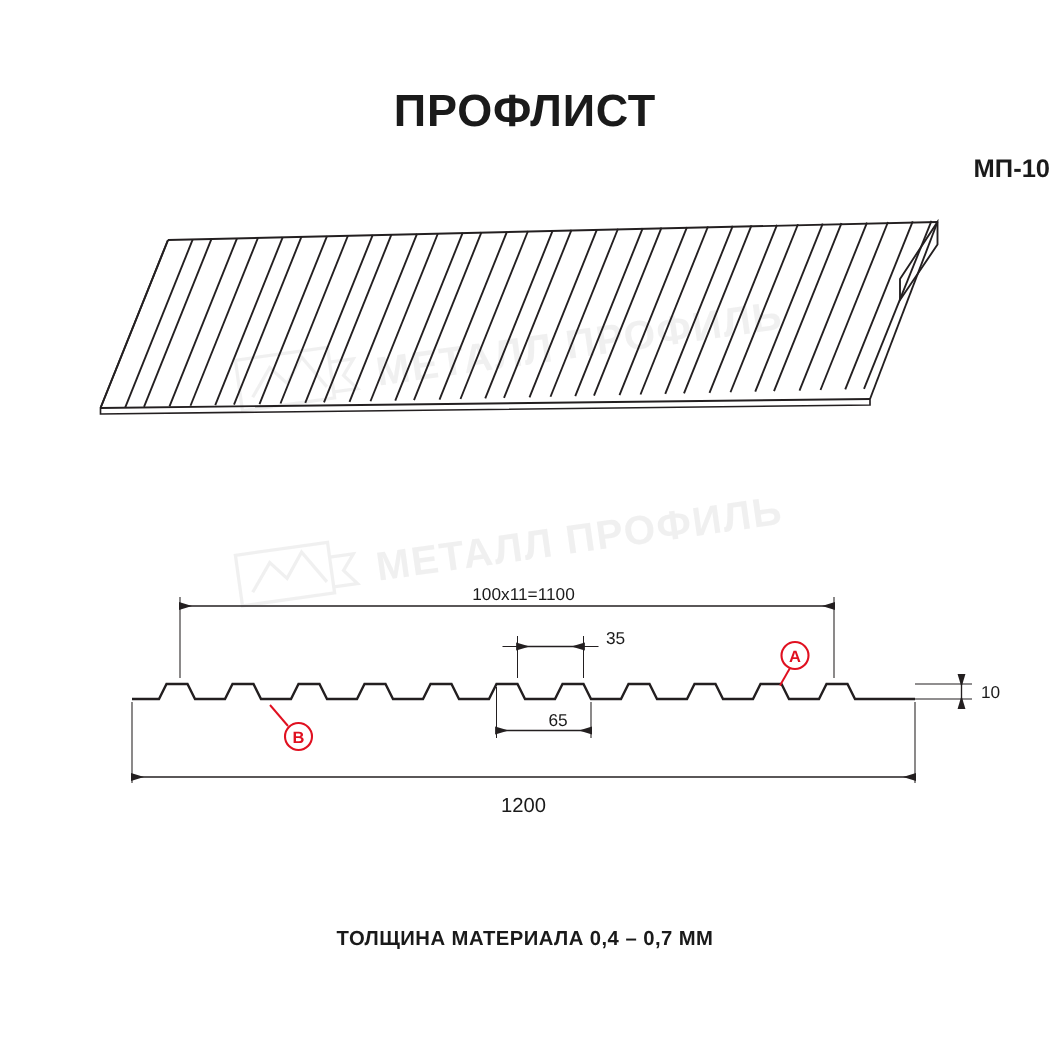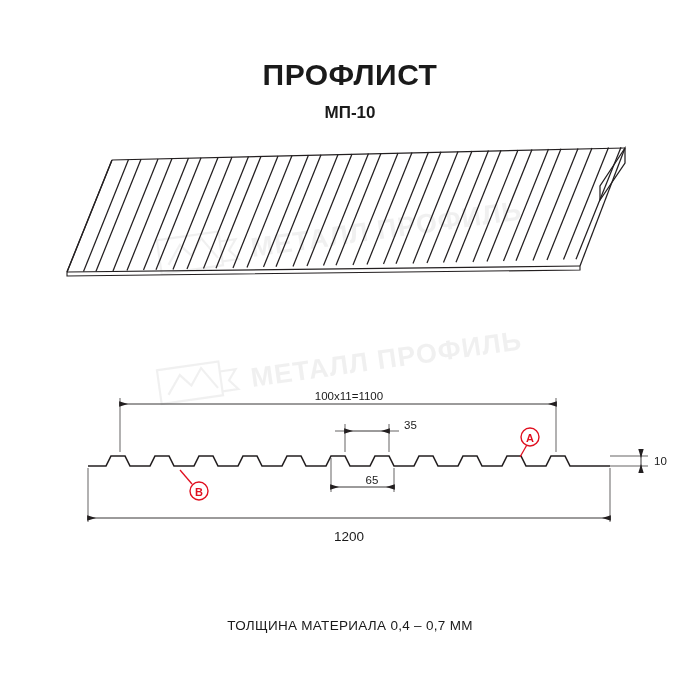--- a/index.html
+++ b/index.html
@@ -29,33 +29,33 @@
     font-size: 30px;
     font-weight: bold;
     letter-spacing: 0.5px;
     color: #1a1a1a;
   }
   .subtitle {
     position: absolute;
     top: 103px;
     left: 0;
     width: 700px;
-    text-align: center;
+    text-align: right;
     font-size: 17px;
     font-weight: bold;
     color: #1a1a1a;
   }
   .footnote {
     position: absolute;
     top: 618px;
     left: 0;
     width: 700px;
     text-align: center;
     font-size: 13.5px;
-    font-weight: normal;
+    font-weight: bold;
     letter-spacing: 0.3px;
     color: #1a1a1a;
   }
   .svg-layer {
     position: absolute;
     top: 0;
     left: 0;
   }
   .wm {
     position: absolute;

